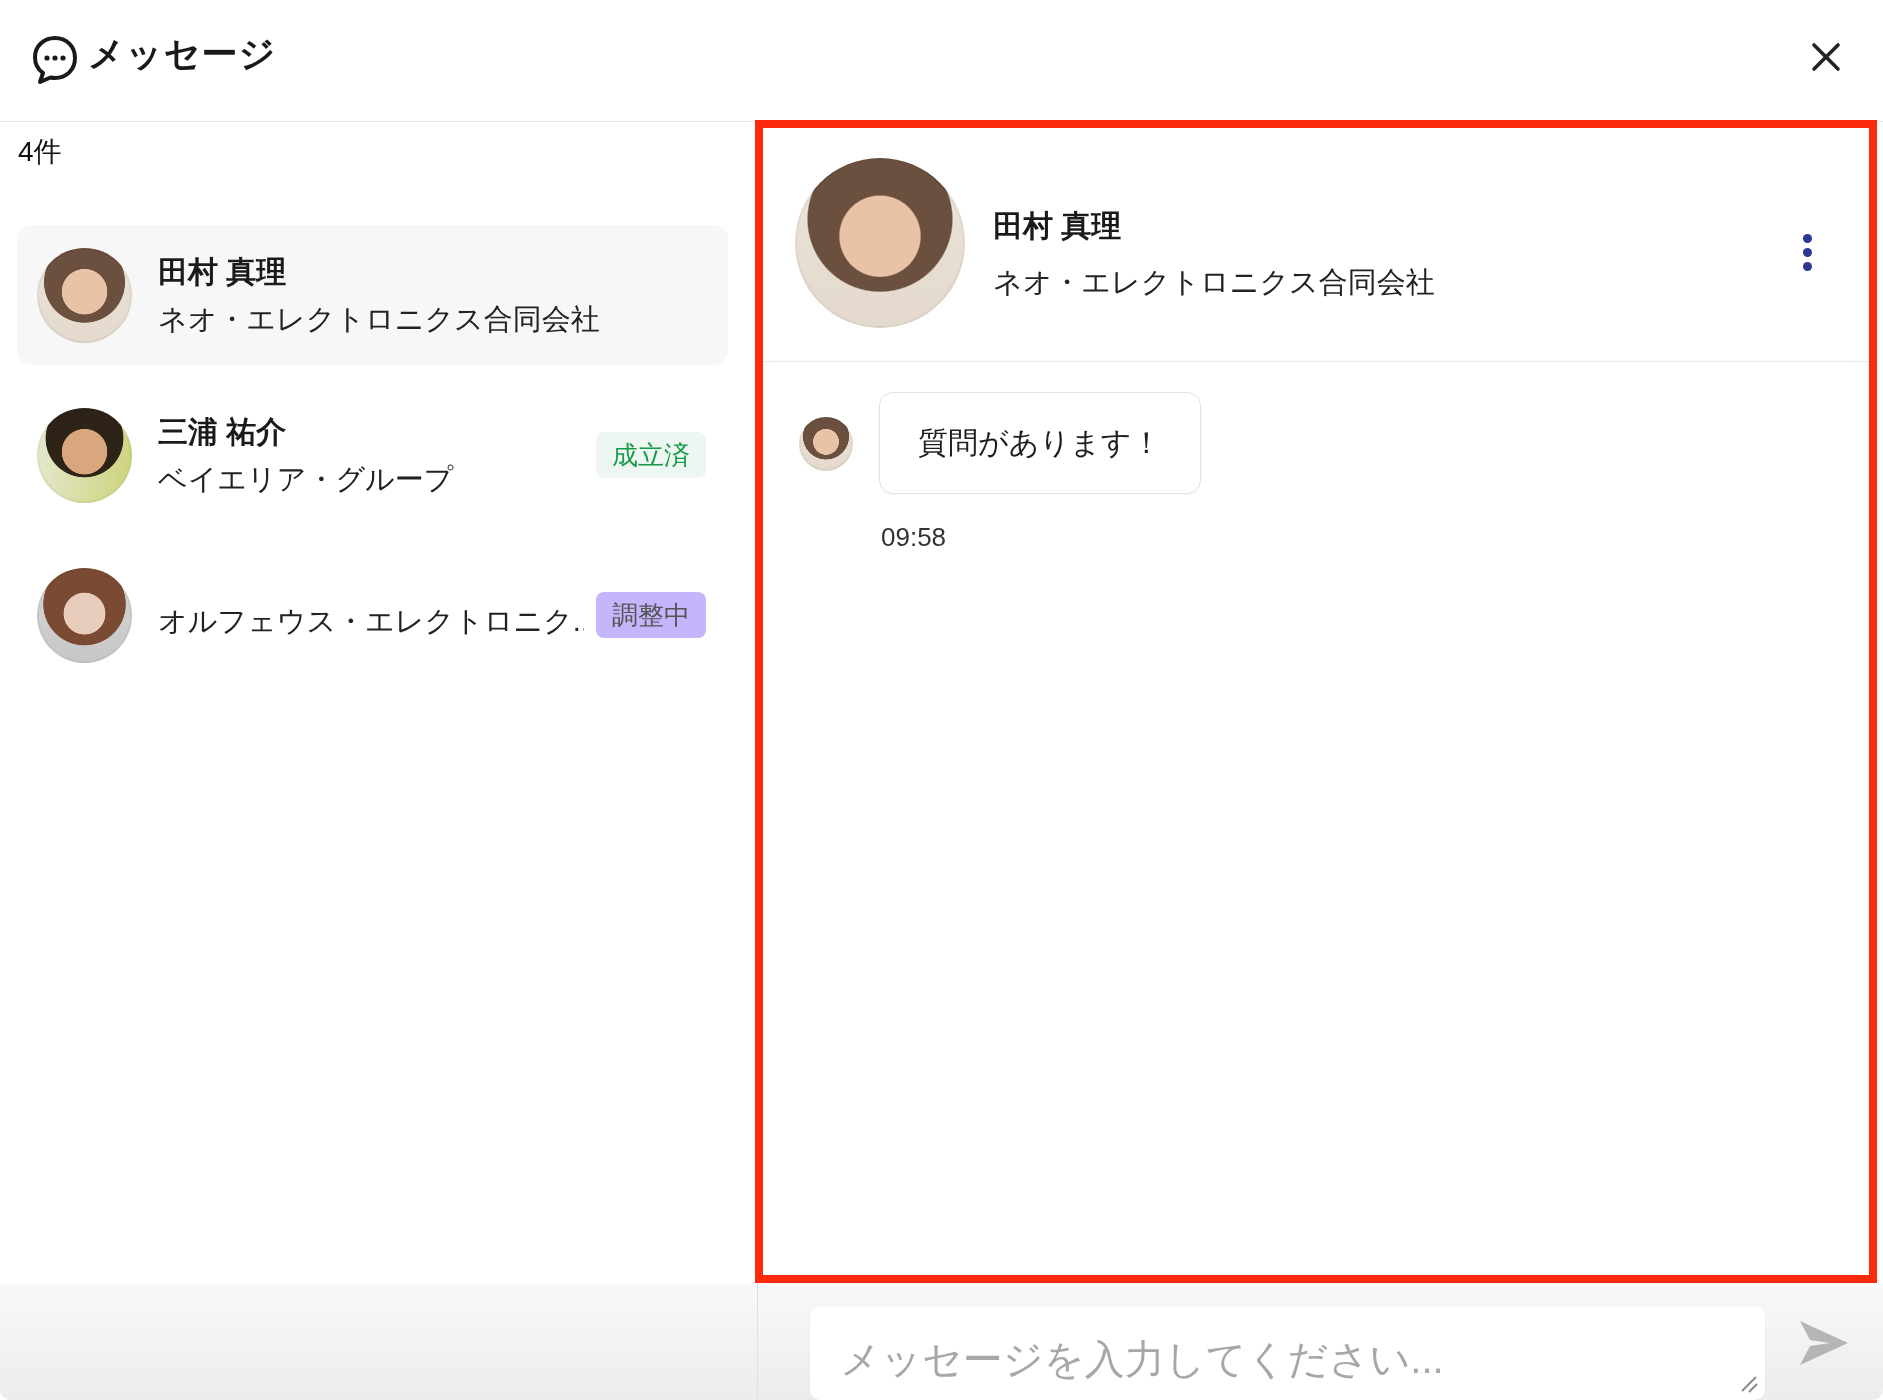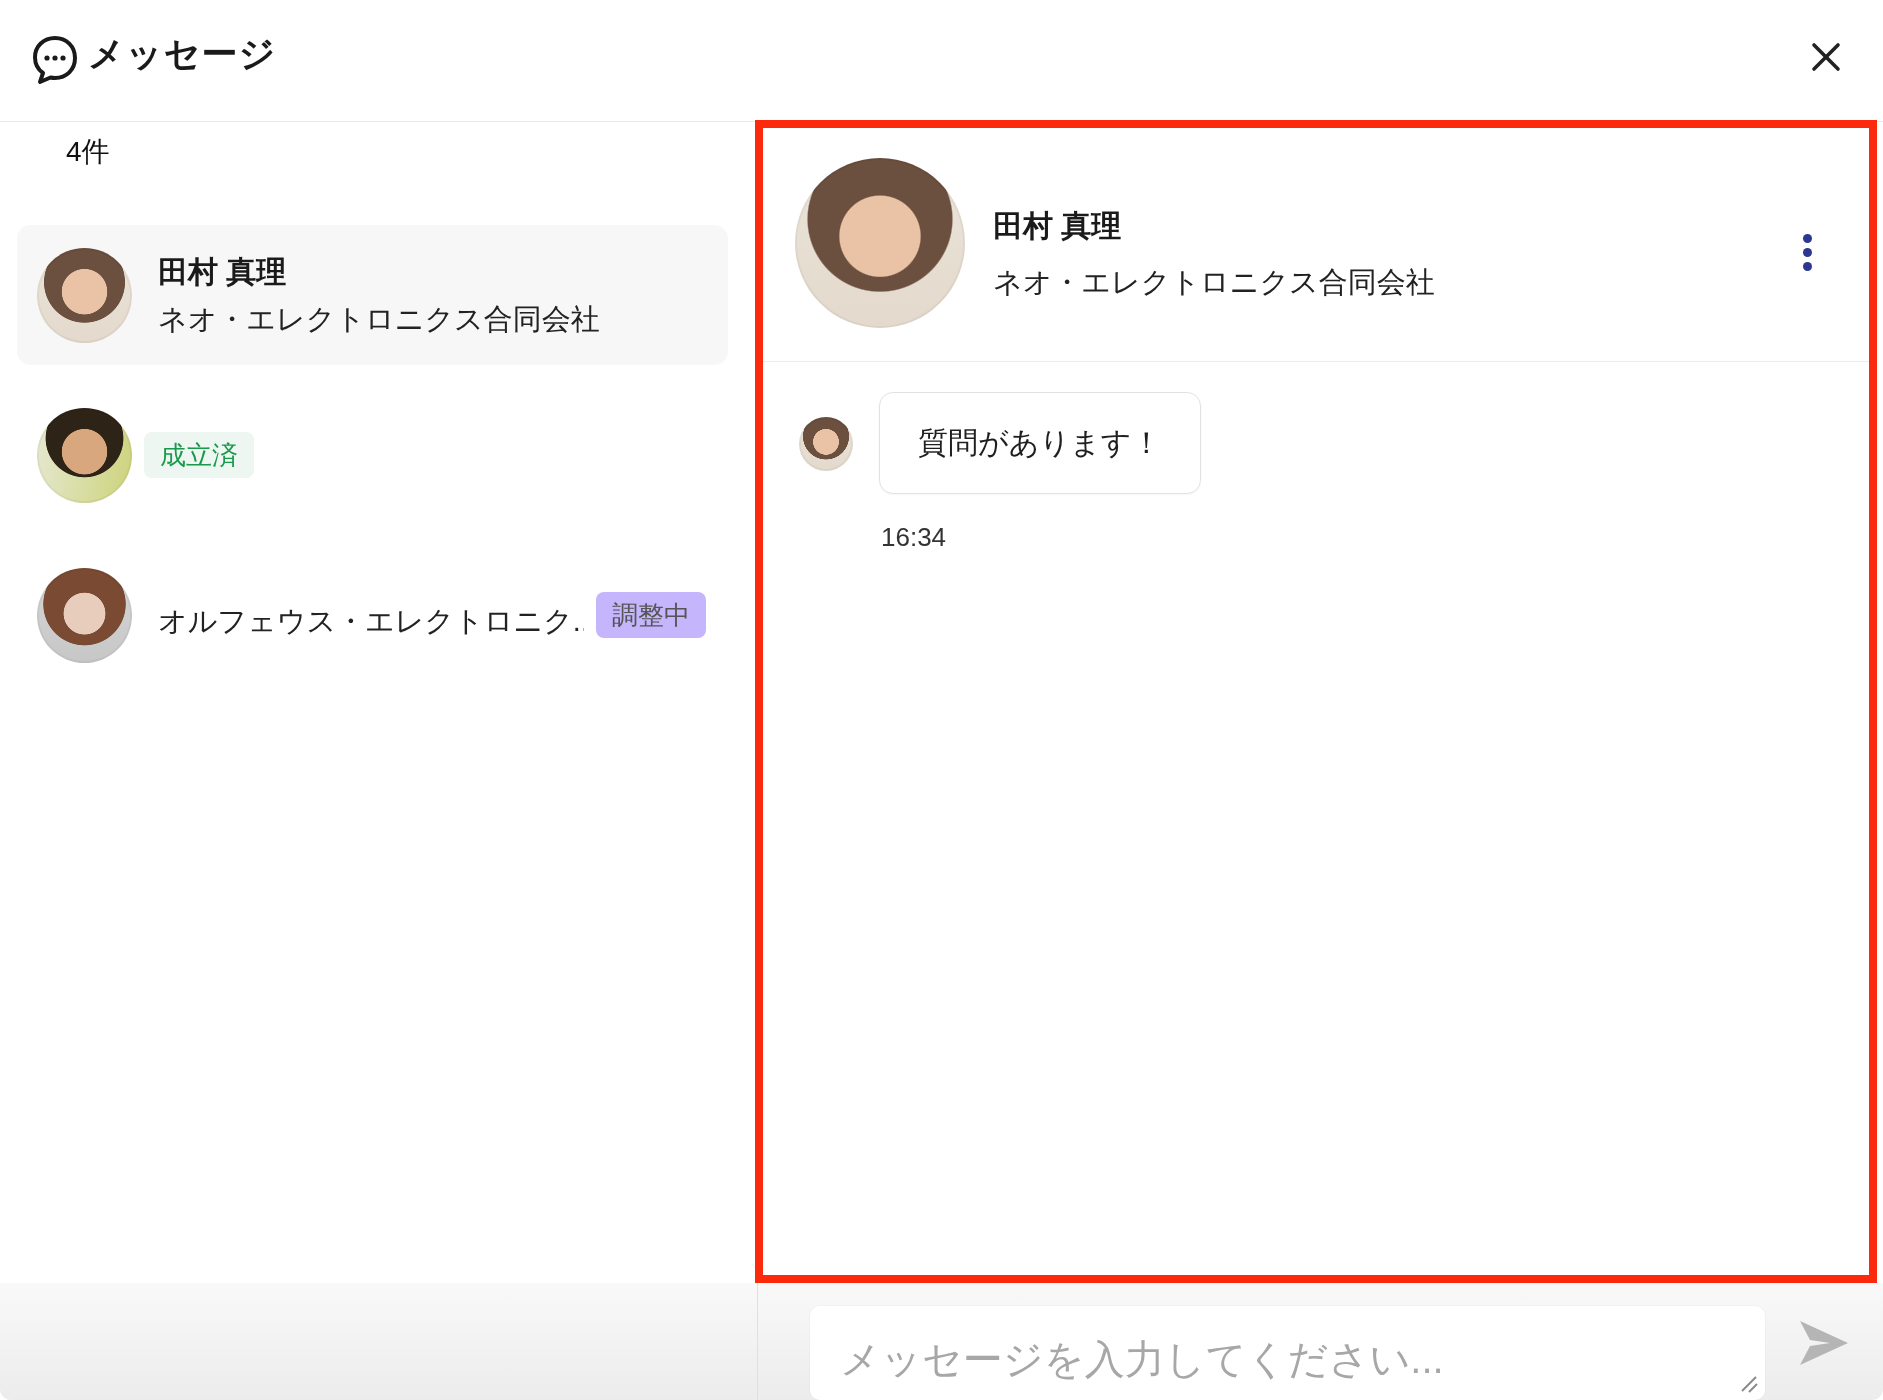--- a/index.html
+++ b/index.html
@@ -20,21 +20,21 @@
     position:absolute; left:88px; top:30px; font-size:36px; font-weight:bold;
     letter-spacing:1px; color:#1a1a1a;
   }
   .close-btn {
     position:absolute; left:1800px; top:31px; width:52px; height:52px;
     cursor:pointer; background:transparent; border:none;
   }
 
   
   .sidebar { position:absolute; left:0; top:123px; width:755px; height:1160px; background:#fff; }
-  .conv-count { position:absolute; left:18px; top:10px; font-size:28px; color:#111;margin-left:48px; }
+  .conv-count { position:absolute; left:18px; top:10px; font-size:28px; color:#111; }
   .conv-list { position:absolute; left:17px; top:102px; width:711px; }
   .conv-item {
     position:relative; width:711px; height:140px; border-radius:14px;
     display:flex; align-items:center; padding:0 22px 0 20px; margin-bottom:20px;
     cursor:pointer; background:transparent;
   }
   .conv-item.selected { background:#f7f7f7; }
   .avatar { border-radius:50%; flex:none; box-shadow:inset 0 0 0 2px rgba(0,0,0,0.04); }
   .avatar.size-list { width:95px; height:95px; }
   .conv-text { margin-left:26px; flex:1; min-width:0; }
@@ -158,20 +158,24 @@
       <div class="conv-item selected">
         <span class="avatar size-list ph-tamura"></span>
         <span class="conv-text">
           <span class="conv-name" style="display:block">田村 真理</span>
           <span class="conv-company" style="display:block">ネオ・エレクトロニクス合同会社</span>
         </span>
       </div>
 
       <div class="conv-item">
         <span class="avatar size-list ph-miura"></span>
+        <span class="conv-text">
+          <span class="conv-name" style="display:block">三浦 祐介</span>
+          <span class="conv-company" style="display:block">ベイエリア・グループ</span>
+        </span>
         <span class="badge success">成立済</span>
       </div>
 
 
       <div class="conv-item">
         <span class="avatar size-list ph-watanabe"></span>
         <span class="conv-text">
           <span class="conv-company" style="display:block">オルフェウス・エレクトロニク...</span>
         </span>
         <span class="badge neutral">調整中</span>
@@ -193,21 +197,21 @@
           <i></i>
           <i></i>
       </button>
     </div>
 
     <div class="chat-body">
       <div class="msg-row">
         <span class="avatar size-msg ph-tamura"></span>
         <div class="msg-bubble">質問があります！</div>
       </div>
-      <div class="msg-time">16:34</div>
+      <div class="msg-time">09:58</div>
     </div>
 
   </section>
 
   <footer class="composer-bar">
     <span class="composer-divider"></span>
     <span class="composer-input-wrap">
       <textarea class="composer-input" placeholder="メッセージを入力してください..." style=""></textarea>
       <span class="resize-handle">
         <svg viewBox="0 0 22 22" width="22" height="22">

